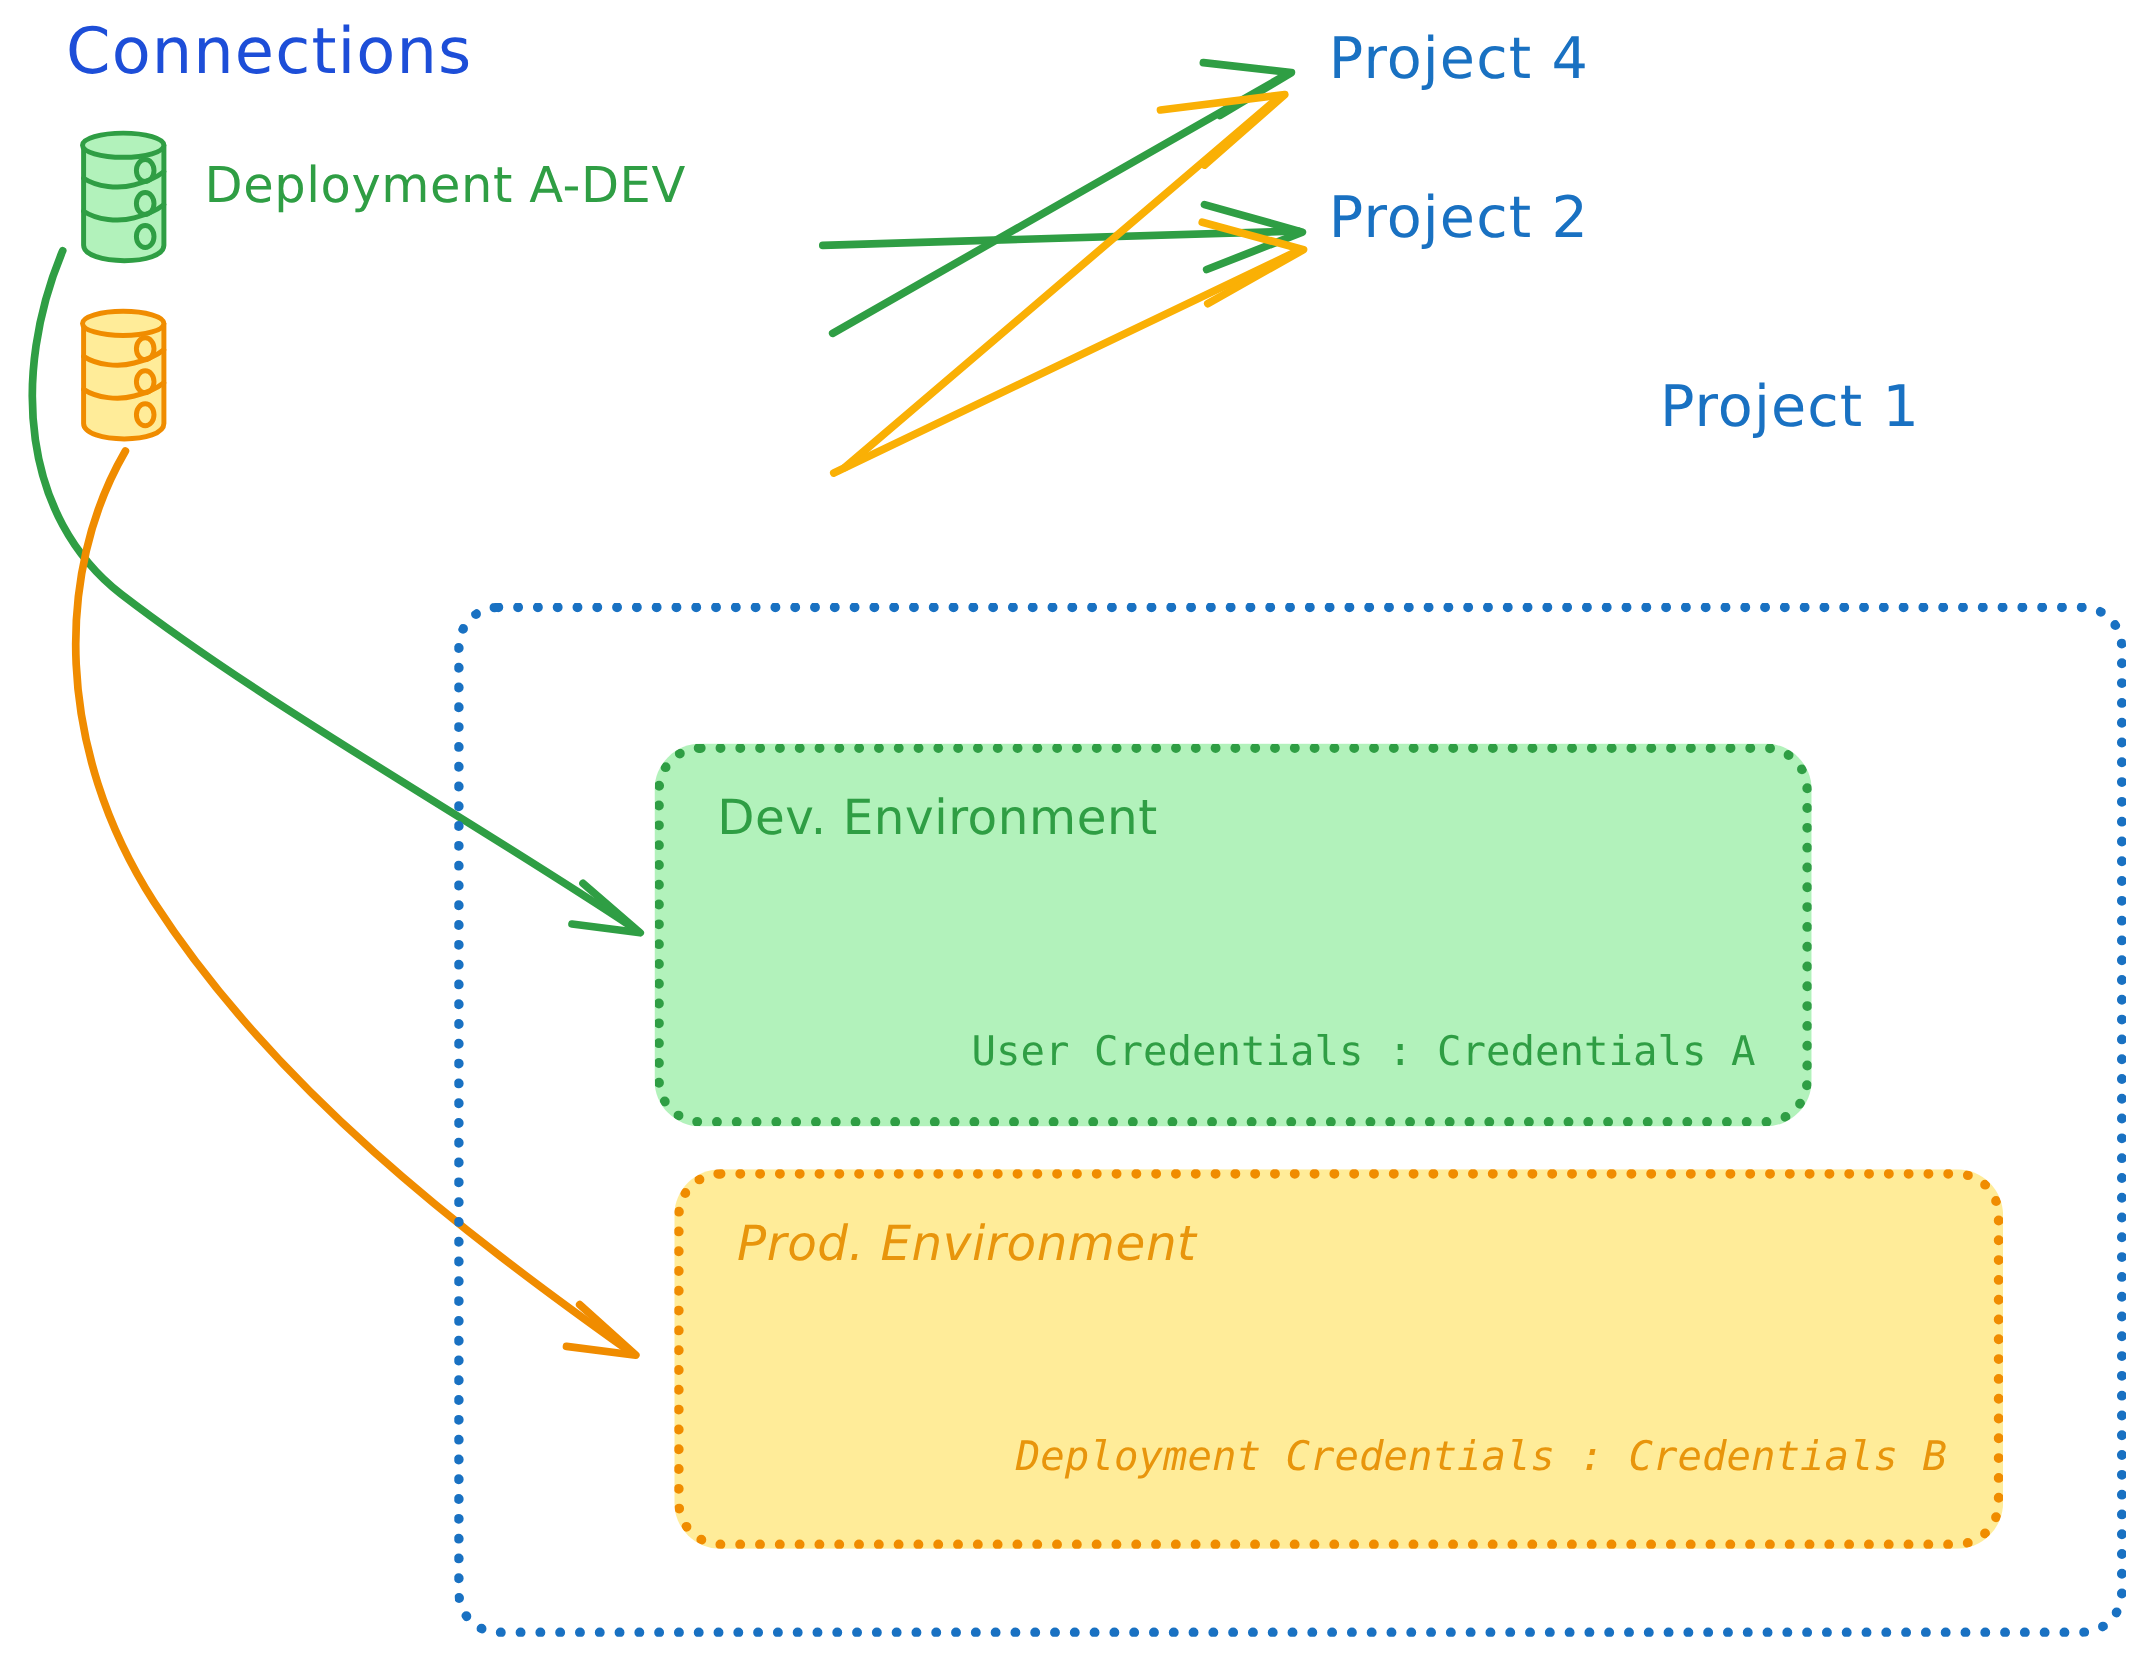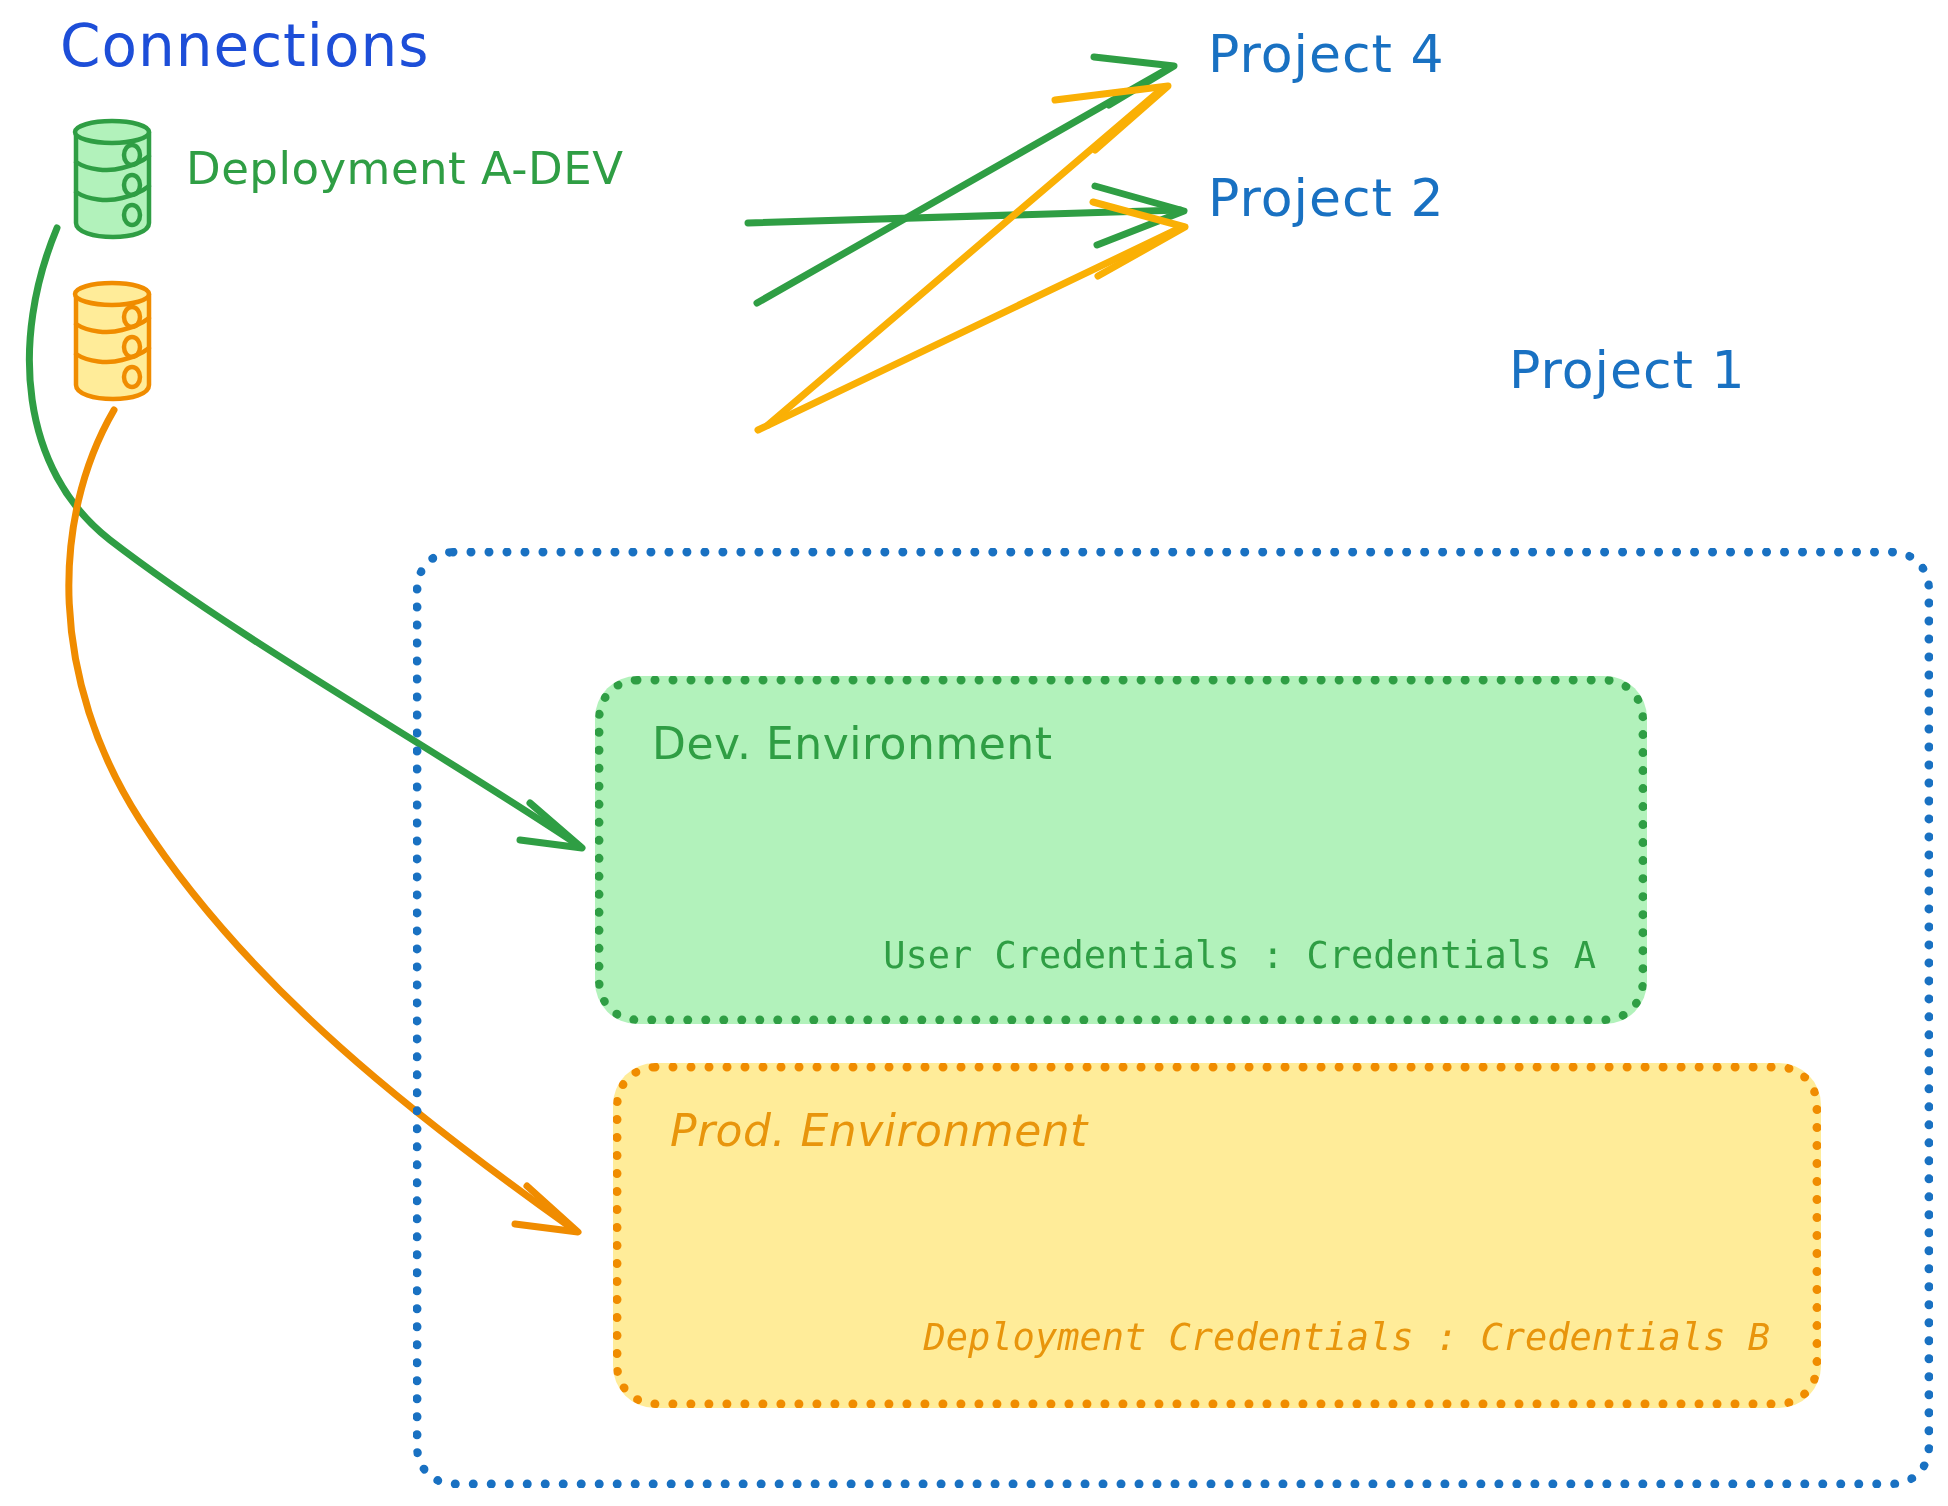--- a/index.html
+++ b/index.html
@@ -115,21 +115,21 @@
     font-family: "DejaVu Sans Mono", monospace;
     font-size: 37px;
     white-space: nowrap;
     letter-spacing: 0px;
   }
   #dev-credentials {
     bottom: 38px;
     color: #2f9e44;
   }
   #prod-credentials {
-    bottom: 40px;
+    bottom: 54px;
     color: #e8950c;
   }
   
   .db-icon {
     position: absolute;
   }
   #db-icon-dev { left: 62px; top: 110px; }
   #db-icon-prod { left: 62px; top: 272px; }
 </style>
 </head>

